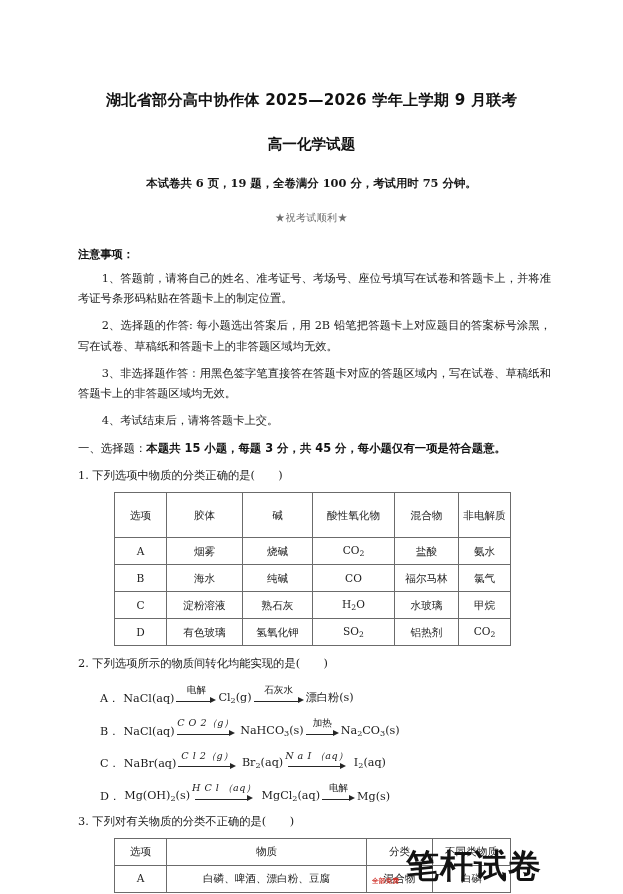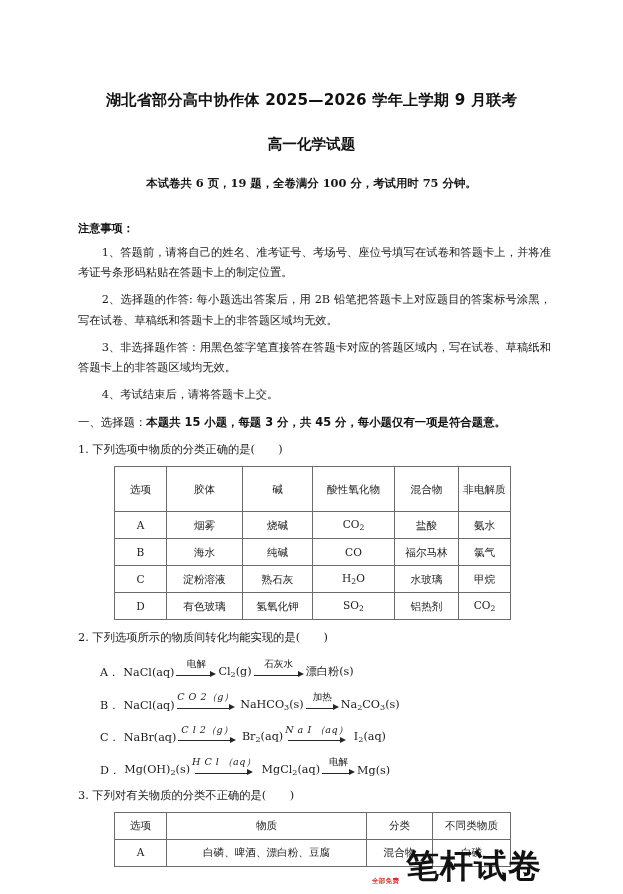--- a/index.html
+++ b/index.html
@@ -238,20 +238,21 @@
   }
 </style>
 </head>
 <body>
 
 <div class="page">
 
   <h1 class="doc-title">湖北省部分高中协作体 2025—2026 学年上学期 9 月联考</h1>
   <h2 class="doc-subtitle">高一化学试题</h2>
   <p class="doc-meta">本试卷共 6 页，19 题，全卷满分 100 分，考试用时 75 分钟。</p>
+  <p class="doc-wish">★祝考试顺利★</p>
 
   <div class="content">
 
     <p class="notice-heading">注意事项：</p>
     <p class="para indent">1、答题前，请将自己的姓名、准考证号、考场号、座位号填写在试卷和答题卡上，并将准考证号条形码粘贴在答题卡上的制定位置。</p>
     <p class="para indent">2、选择题的作答: 每小题选出答案后，用 2B 铅笔把答题卡上对应题目的答案标号涂黑，写在试卷、草稿纸和答题卡上的非答题区域均无效。</p>
     <p class="para indent">3、非选择题作答：用黑色签字笔直接答在答题卡对应的答题区域内，写在试卷、草稿纸和答题卡上的非答题区域均无效。</p>
     <p class="para indent">4、考试结束后，请将答题卡上交。</p>
 
     <p class="section-head">

